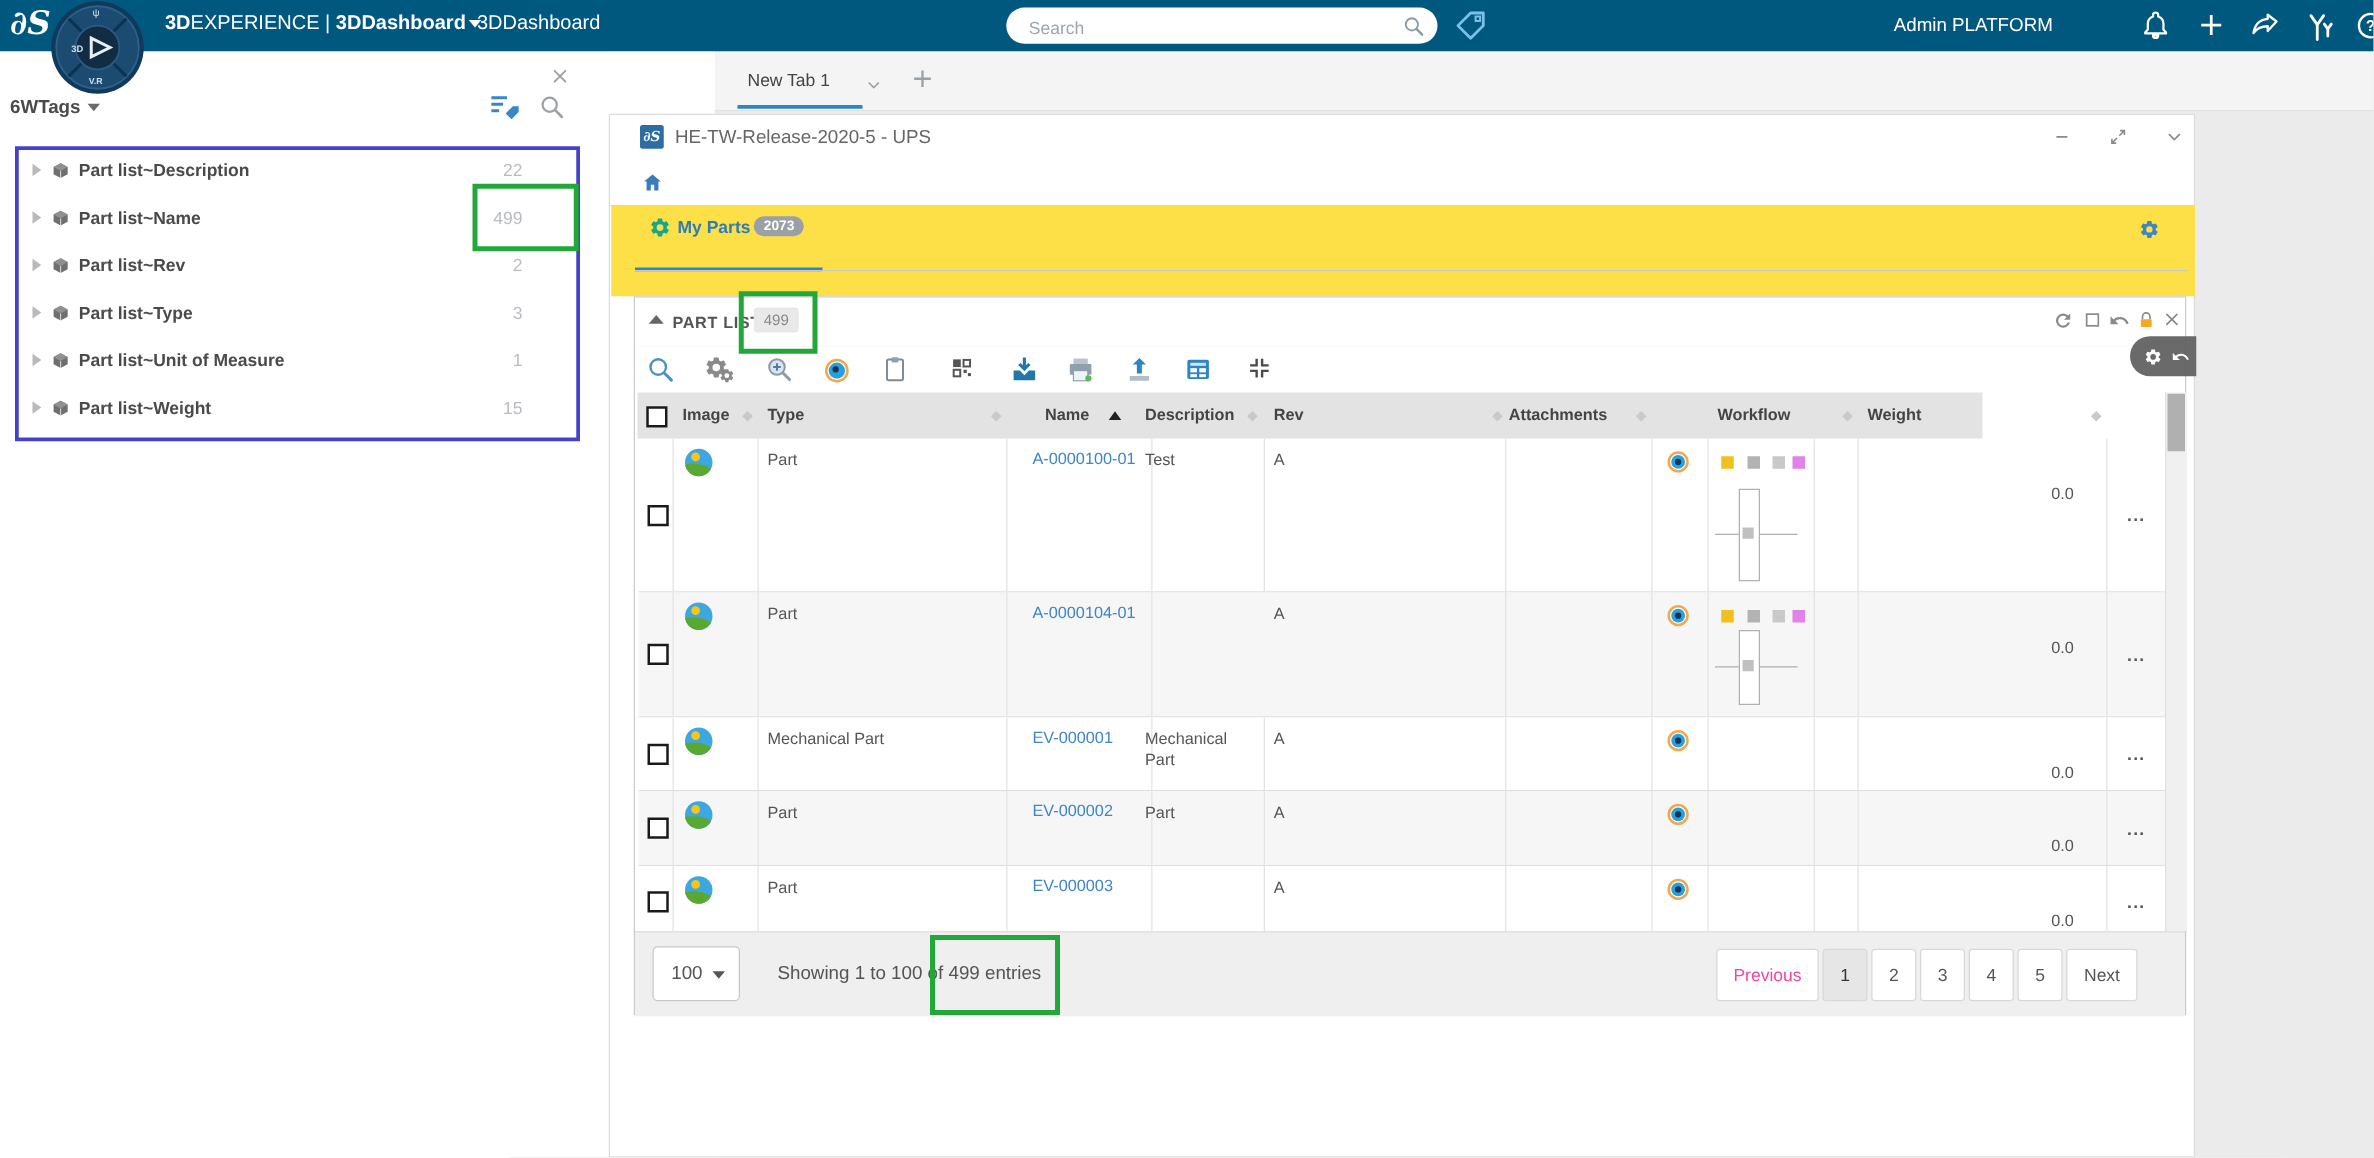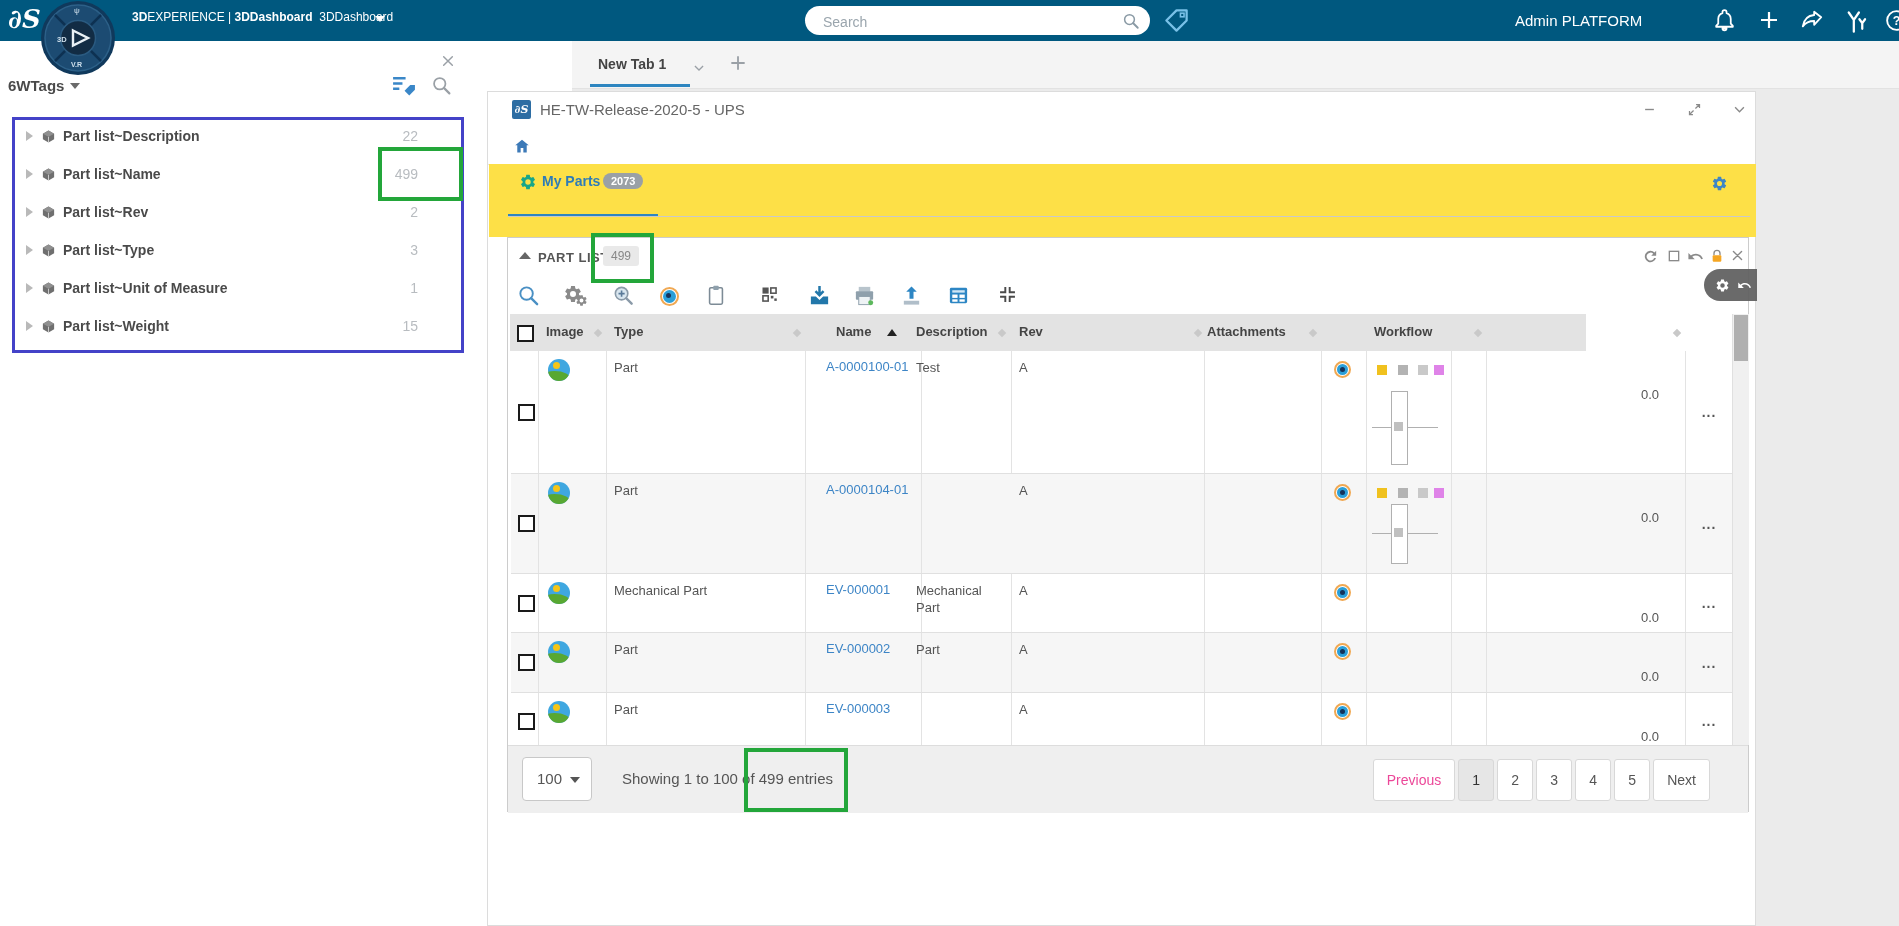--- a/index.html
+++ b/index.html
@@ -1,21 +1,21 @@
 <!DOCTYPE html>
 <html><head>
 <meta charset="utf-8">
 <style>
   html,body{margin:0;padding:0;background:#ebebeb;font-family:"Liberation Sans",sans-serif;}
   .screen{position:relative;width:1899px;height:926px;overflow:hidden;background:#ebebeb;}
   .abs{position:absolute;}
   svg{display:block;}
   
   .topbar{position:absolute;left:0;top:0;width:1899px;height:41px;background:#00587f;z-index:30;}
-  .brandtext{position:absolute;left:132px;top:10px;color:#fff;font-size:12px;white-space:nowrap;}
+  .brandtext{position:absolute;left:132px;top:10px;color:#fff;font-size:16px;white-space:nowrap;}
   .brandtext b{font-weight:bold;}
   .searchbox{position:absolute;left:805px;top:6px;width:345px;height:29px;background:#fff;border-radius:15px;}
   .searchbox input{position:absolute;left:16px;top:4px;width:280px;height:21px;border:none;outline:none;font-size:14px;color:#444;font-family:"Liberation Sans",sans-serif;}
   .searchbox input::placeholder{color:#9aa5ad;}
   .search-mag{position:absolute;right:10px;top:6px;color:#8a9aa5;}
   .topbar .ticon{position:absolute;top:8px;color:#fff;cursor:pointer;}
   .userlabel{position:absolute;left:1515px;top:12px;color:#fff;font-size:15px;}
   .dslogo{position:absolute;left:8px;top:4px;color:#fff;font-size:26px;font-weight:bold;font-style:italic;font-family:"DejaVu Serif",serif;}
   .compass{position:absolute;left:40px;top:0;z-index:40;}
   
@@ -349,21 +349,21 @@
             <use href="#cube"></use>
           </svg>
      <span class="sb-label">Part list~Weight</span>
      <span class="sb-count">15</span>
    </div>
       </div>
   </aside>
 
   <div class="tabstrip">
     <div class="dashtab" style="left:26px;color:#888;">New Tab</div>
-    <div class="dashtab" style="left:114px;color:#444;font-weight:bold;">New Tab 1</div>
+    <div class="dashtab" style="left:114px;color:#444;font-weight:normal;">New Tab 1</div>
     <div class="tab-underline"></div>
     <svg class="tab-chev" width="14" height="14" viewBox="0 0 24 24" style="color:#9aa0a6;">
         <use href="#chevdown"></use>
       </svg>
     <svg class="tab-plus" width="20" height="20" viewBox="0 0 24 24">
         <use href="#plus"></use>
       </svg>
   </div>
 
   <div class="widget">
@@ -475,20 +475,23 @@
             <span class="hlabel">Description</span>
           </div>
         <div class="hcell col-rev">
             <span class="hlabel">Rev</span>
           </div>
         <div class="hcell col-att">
             <span class="hlabel" style="left:3px;">Attachments</span>
           </div>
         <div class="hcell col-wf">
             <span class="hlabel">Workflow</span>
+          </div>
+        <div class="hcell col-wt">
+            <span class="hlabel">Weight</span>
           </div>
         <div class="tri-up"></div>
         <div class="diam" style="left:85px;"></div>
         <div class="diam" style="left:284px;"></div>
         <div class="diam" style="left:489px;"></div>
         <div class="diam" style="left:685px;"></div>
         <div class="diam" style="left:800px;"></div>
         <div class="diam" style="left:965px;"></div>
         <div class="diam" style="left:1164px;"></div>
       </div>

